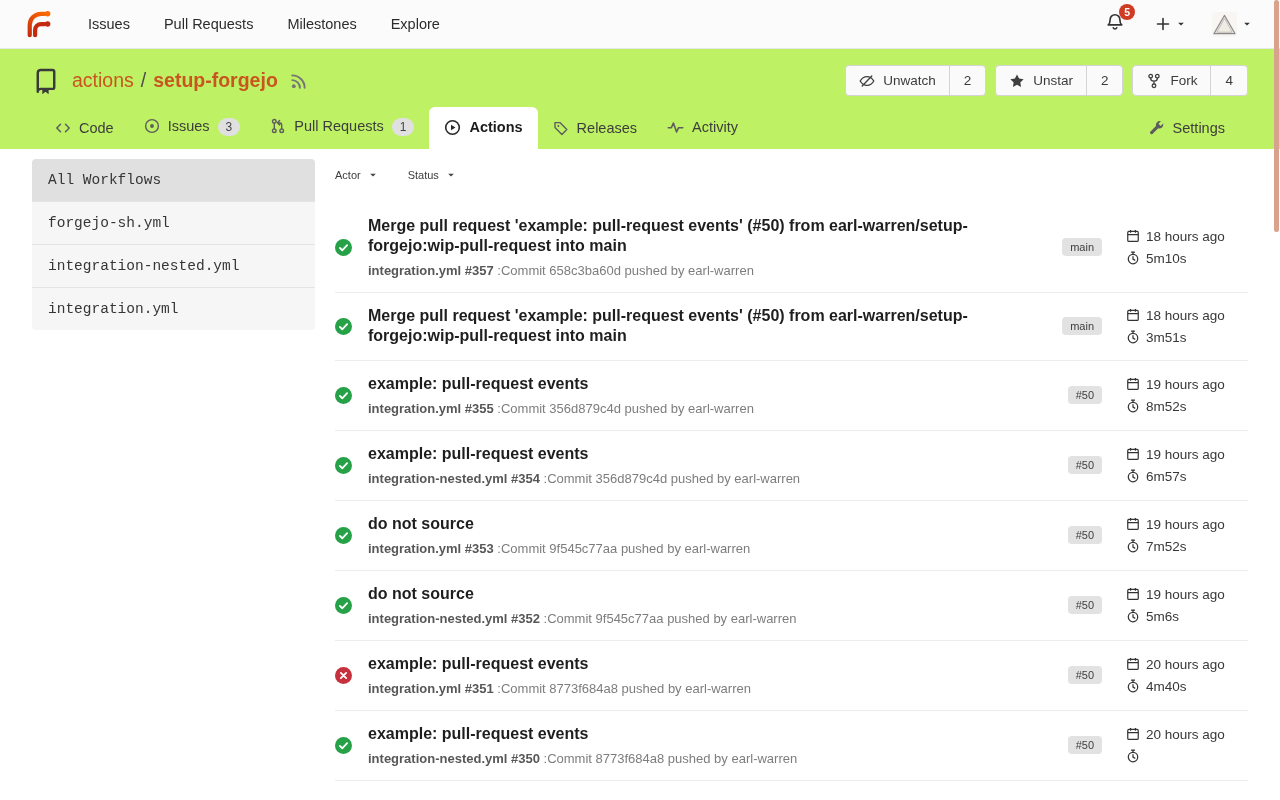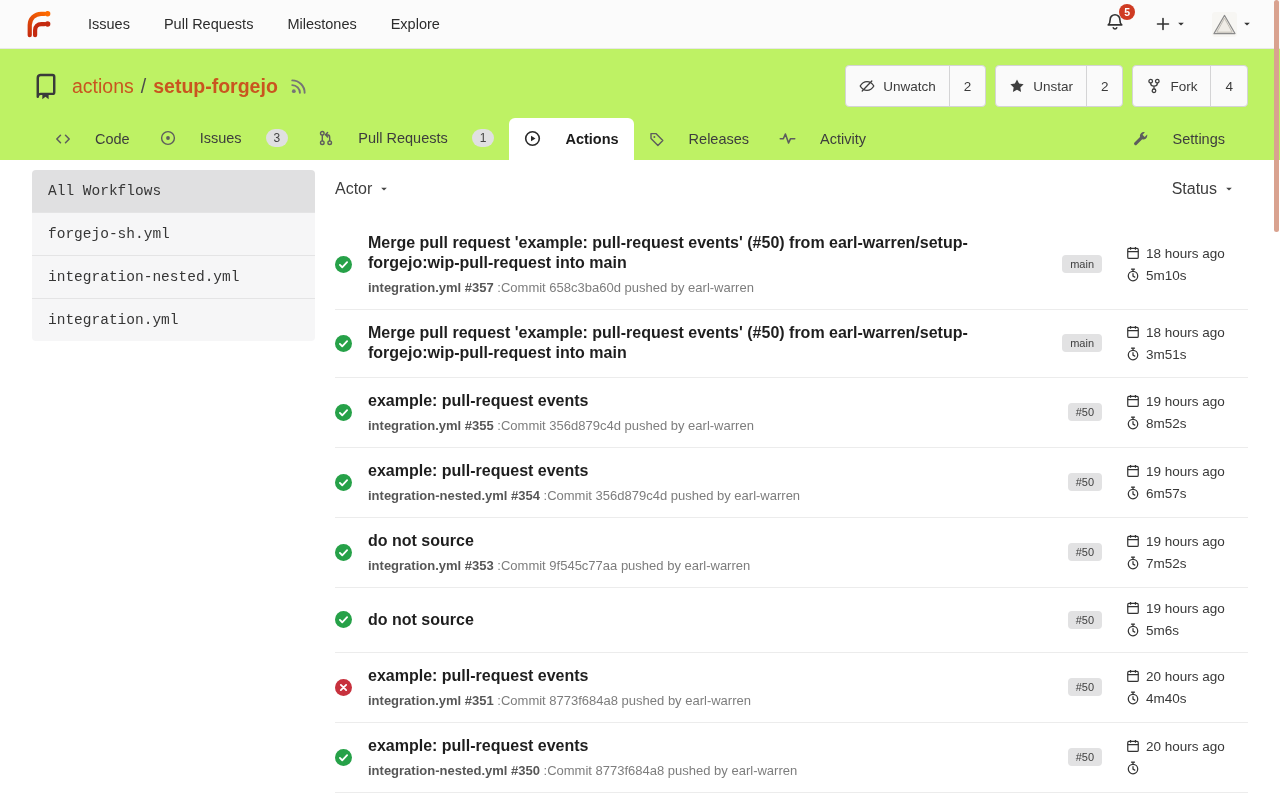--- a/index.html
+++ b/index.html
@@ -21,43 +21,43 @@
 
   
   .rheader { background:#bef264; padding:16px 32px 0; }
   .title-row { display:flex; align-items:center; }
   .repo-icon { color:#3a3a3a; margin-right:12px; }
   .repo-owner, .repo-name { color:var(--accent,#c9551f); font-size:19.5px; cursor:pointer; }
   .repo-name { font-weight:700; }
   .repo-sep { color:#4c4c4c; font-size:19.5px; margin:0 7px; }
   .rss { color:#757575; margin-left:12px; cursor:pointer; }
   .header-buttons { margin-left:auto; display:flex; gap:9px; }
-  .btn-group { display:flex; border:1px solid #d4d4d5; border-radius:4px; overflow:hidden; background:#fafafa; height:42px; font-size:13.5px; color:#3b3b3b; }
+  .btn-group { display:flex; border:1px solid #d4d4d5; border-radius:4px; overflow:hidden; background:#fafafa; height:31px; font-size:13.5px; color:#3b3b3b; }
   .btn-main { display:flex; align-items:center; gap:8px; padding:0 13px; border-right:1px solid #d4d4d5; cursor:pointer; }
   .btn-main .icon { color:#3f3f3f; }
   .btn-count { display:flex; align-items:center; padding:0 14px; cursor:pointer; }
 
   
   .tabs-row { display:flex; align-items:flex-end; margin-top:10px; padding:0 8px; }
-  .tab { display:flex; align-items:center; gap:24px; padding:12px 15px 13px; font-size:14.5px; color:#3d3d3d; border-radius:6px 6px 0 0; cursor:pointer; }
+  .tab { display:flex; gap:8px; padding:12px 15px 13px; font-size:14.5px; color:#3d3d3d; border-radius:6px 6px 0 0; cursor:pointer; }
   .tab .icon { color:#5d5d5d; }
   .tab.active { background:#fff; font-weight:700; color:#1c1c1c; }
   .tab.active .icon { color:#2a2a2a; }
   .tab-badge { background:#e0e0e1; border-radius:10px; font-size:12px; padding:2px 8px; color:#454545; font-weight:400; }
   .tab-settings { margin-left:auto; }
 
   
   .content { display:flex; background:#fff; padding:10px 32px 0; gap:20px; align-items:flex-start; }
   .sidebar { width:283px; flex:none; border-radius:4px; overflow:hidden; margin-top:0; }
   .side-item { padding:13px 16px; font-size:14.5px; color:#363636; background:#f6f6f7; border-bottom:1px solid #e4e4e5; cursor:pointer;font-family:Liberation Mono, monospace; }
   .side-item:last-child { border-bottom:none; }
   .side-item.active { background:#e0e0e1; }
 
   .main { flex:1; min-width:0; }
-  .filters { display:flex; justify-content:space-between; gap:30px; padding:10px 14px 0 0; color:#3d3d3d; font-size:16px; }
+  .filters { display:flex; justify-content:flex-start; gap:30px; padding:10px 14px 0 0; color:#3d3d3d; font-size:11px; }
   .filter { display:flex; align-items:center; gap:7px; cursor:pointer; }
   .filter .icon { color:#444; }
 
   .runs { margin-top:22px; }
   .run { display:flex; align-items:center; gap:16px; padding:13px 0 14px; border-bottom:1px solid #ececec; }
   .run-status { width:17px; height:17px; }
   .run-body { flex:1; min-width:0; }
   .run-title { font-size:16px; font-weight:700; color:#1e1e1e; line-height:20px; max-width:620px; cursor:pointer; }
   .run-sub { margin-top:7px; font-size:13px; color:#7d7d7d; white-space:nowrap; overflow:hidden; }
   .run-sub b { color:#575757; }
@@ -451,20 +451,21 @@
         </div>
         <div class="run">
           <span class="icon run-status">
             <svg width="17" height="17" viewBox="0 0 16 16">
               <circle cx="8" cy="8" r="8" fill="#26a148"></circle>
               <path d="M4.6 8.4l2.2 2.2 4.6-4.8" fill="none" stroke="#fff" stroke-width="1.7" stroke-linecap="round" stroke-linejoin="round"></path>
             </svg>
           </span>
           <div class="run-body">
             <div class="run-title">do not source</div>
+            <div class="run-sub"><b>integration-nested.yml #352</b><span> :Commit 9f545c77aa pushed by earl-warren</span></div>
           </div>
           <span class="run-ref">#50</span>
           <div class="run-meta">
             <span class="meta-line">
               <span class="icon">
                 <svg width="14" height="14" viewBox="0 0 16 16" fill="none" stroke="currentColor" stroke-width="1.4">
                   <rect x="2" y="2.8" width="12" height="11.4" rx="1.4"></rect>
                   <path d="M5.2 1.2v3.2M10.8 1.2v3.2M2 6.4h12"></path>
                 </svg>
               </span>

